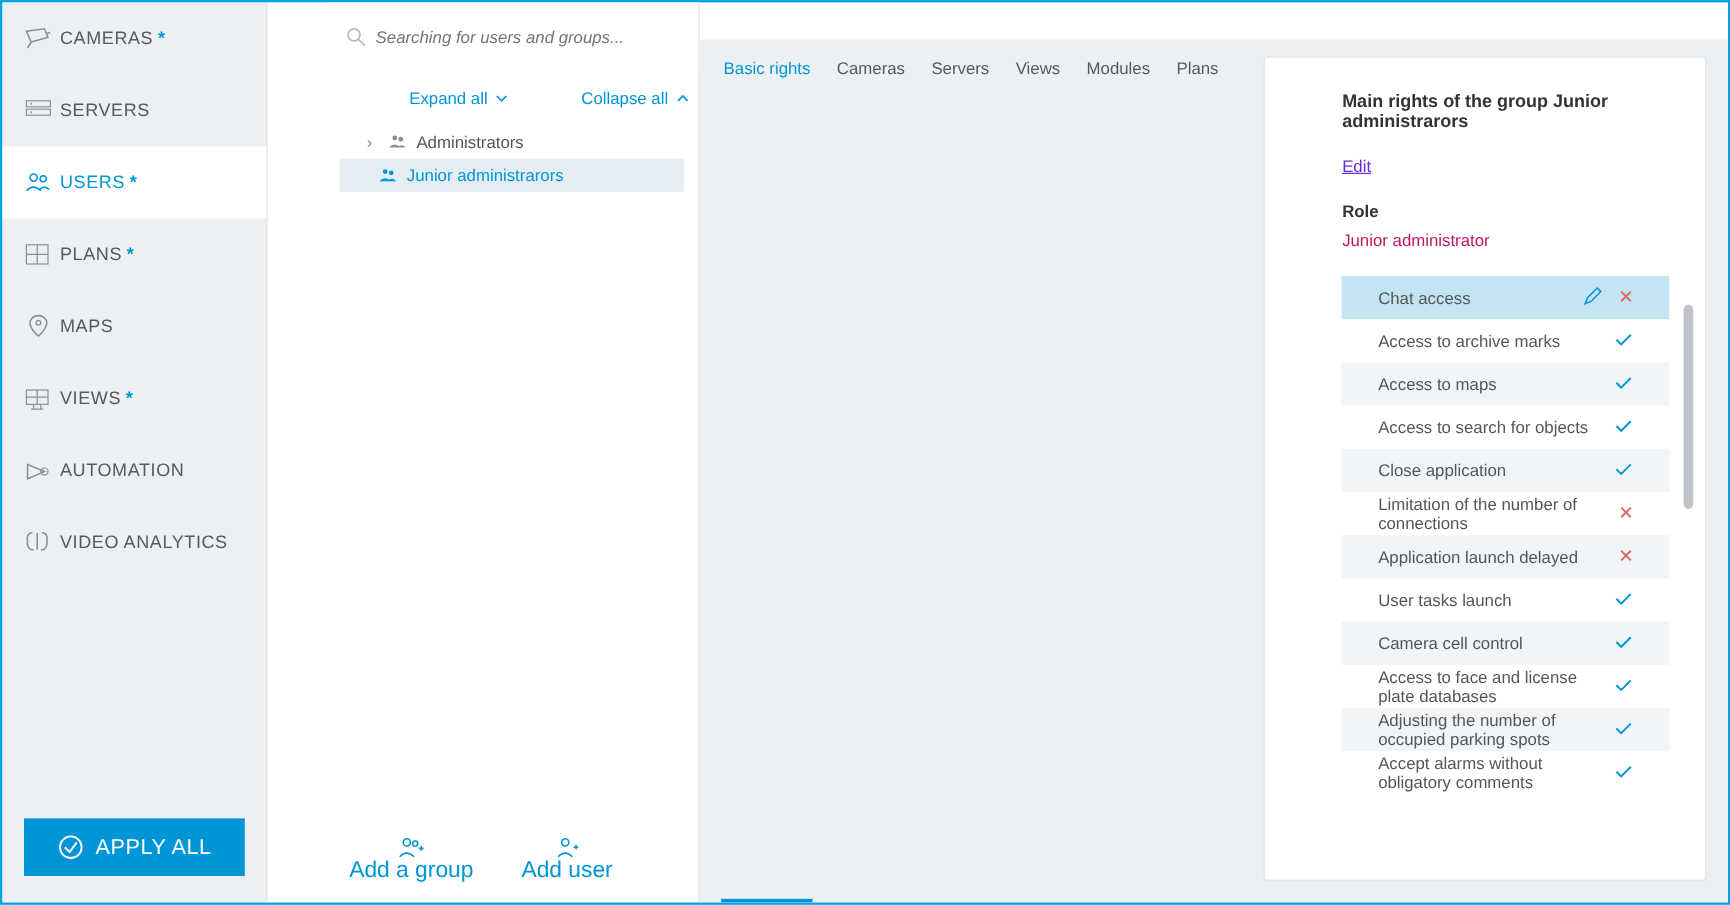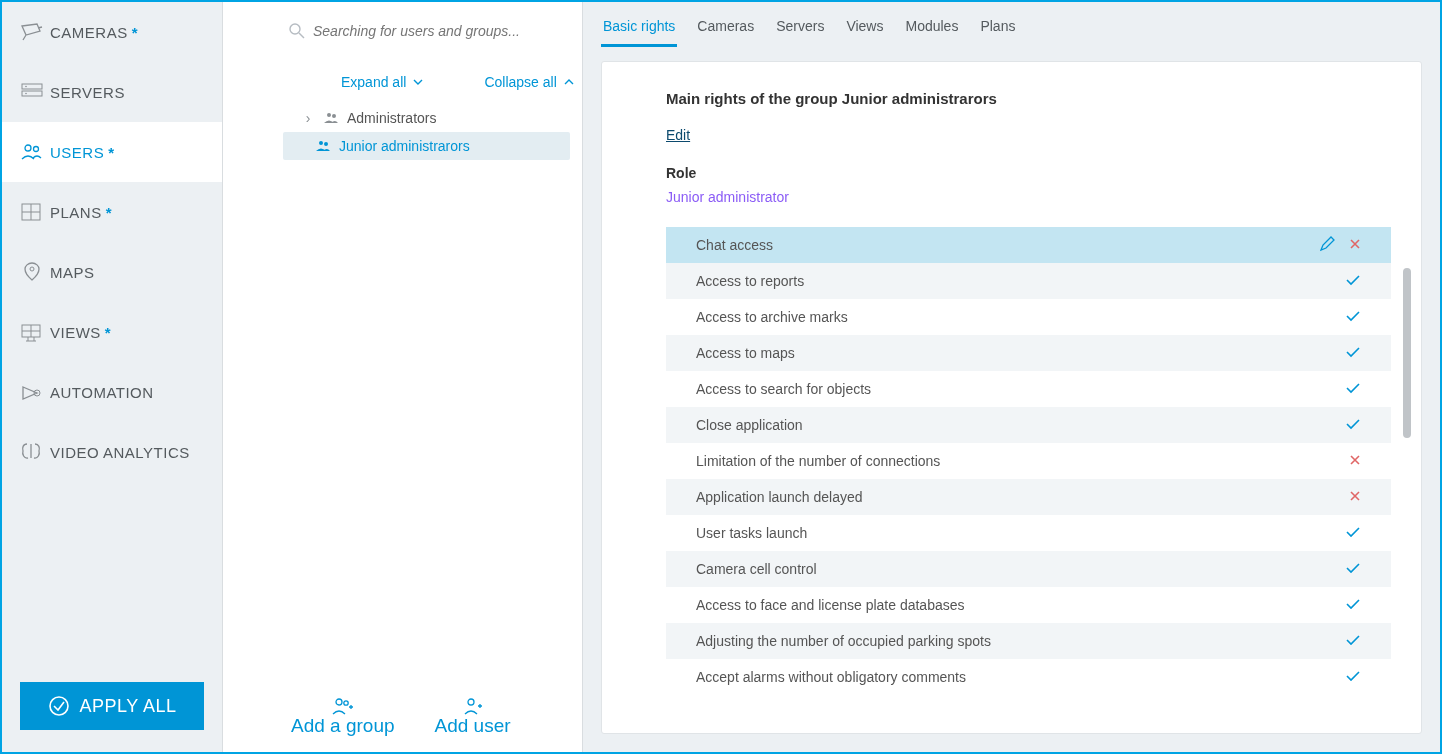--- a/index.html
+++ b/index.html
@@ -121,21 +121,22 @@
   color: #0095d6;
   cursor: pointer;
   font-size: 19px;
 }
 
 
 .right {
   flex: 1;
   background: #ecf0f3;
   display: flex;
-  flex-direction: column;
+  flex-direction: row;
+  margin-top: 31px;
 }
 .tabs {
   display: flex;
   gap: 18px;
   padding: 10px 18px 0;
 }
 .tab {
   padding: 6px 2px 10px;
   color: #545a5e;
   cursor: pointer;
@@ -149,23 +150,23 @@
   margin: 14px 18px 18px;
   background: #fff;
   border: 1px solid #e0e4e7;
   border-radius: 3px;
   flex: 1;
   padding: 28px 0 28px 64px;
   overflow: hidden;
   position: relative;
 }
 .card h3 { font-size: 15px; font-weight: 600; color:#333; }
-.edit-link { color:#0c4a6e; text-decoration: underline; cursor:pointer; display:inline-block; margin-top: 20px; }
+.edit-link { color:#6d28d9; text-decoration: underline; cursor:pointer; display:inline-block; margin-top: 20px; }
 .role-label { font-weight: 600; margin-top: 22px; }
-.role-value { color:#8b5cf6; margin-top: 8px; margin-bottom: 22px;}
+.role-value { color:#be185d; margin-top: 8px; margin-bottom: 22px;}
 .perms {
   position: relative;
 }
 .perm-row {
   display: flex;
   align-items: center;
   justify-content: space-between;
   height: 36px;
   padding: 0 30px 0 30px;
   margin-right: 30px;
@@ -360,28 +361,20 @@
           <span>Chat access</span>
           <span class="state">
             <span class="edit-ic"><svg width="16" height="16">
                 <path d="M2 14 L4 9 L12 1 L15 4 L7 12 Z" stroke="#0095d6" fill="none" stroke-width="1.3"></path>
               </svg></span>
             <span class="x-ic"><svg width="12" height="12">
                 <path d="M2 2 L10 10 M10 2 L2 10" stroke="#e06666" fill="none" stroke-width="1.6"></path>
               </svg></span>
           </span>
         </div>
-        <div class="perm-row shade">
-          <span>Access to reports</span>
-          <span class="state">
-            <span class="check-ic"><svg width="16" height="12">
-                <path d="M2 6 L6 10 L14 2" stroke="#0095d6" fill="none" stroke-width="1.6"></path>
-              </svg></span>
-          </span>
-        </div>
         <div class="perm-row">
           <span>Access to archive marks</span>
           <span class="state">
             <span class="check-ic"><svg width="16" height="12">
                 <path d="M2 6 L6 10 L14 2" stroke="#0095d6" fill="none" stroke-width="1.6"></path>
               </svg></span>
           </span>
         </div>
         <div class="perm-row shade">
           <span>Access to maps</span>

